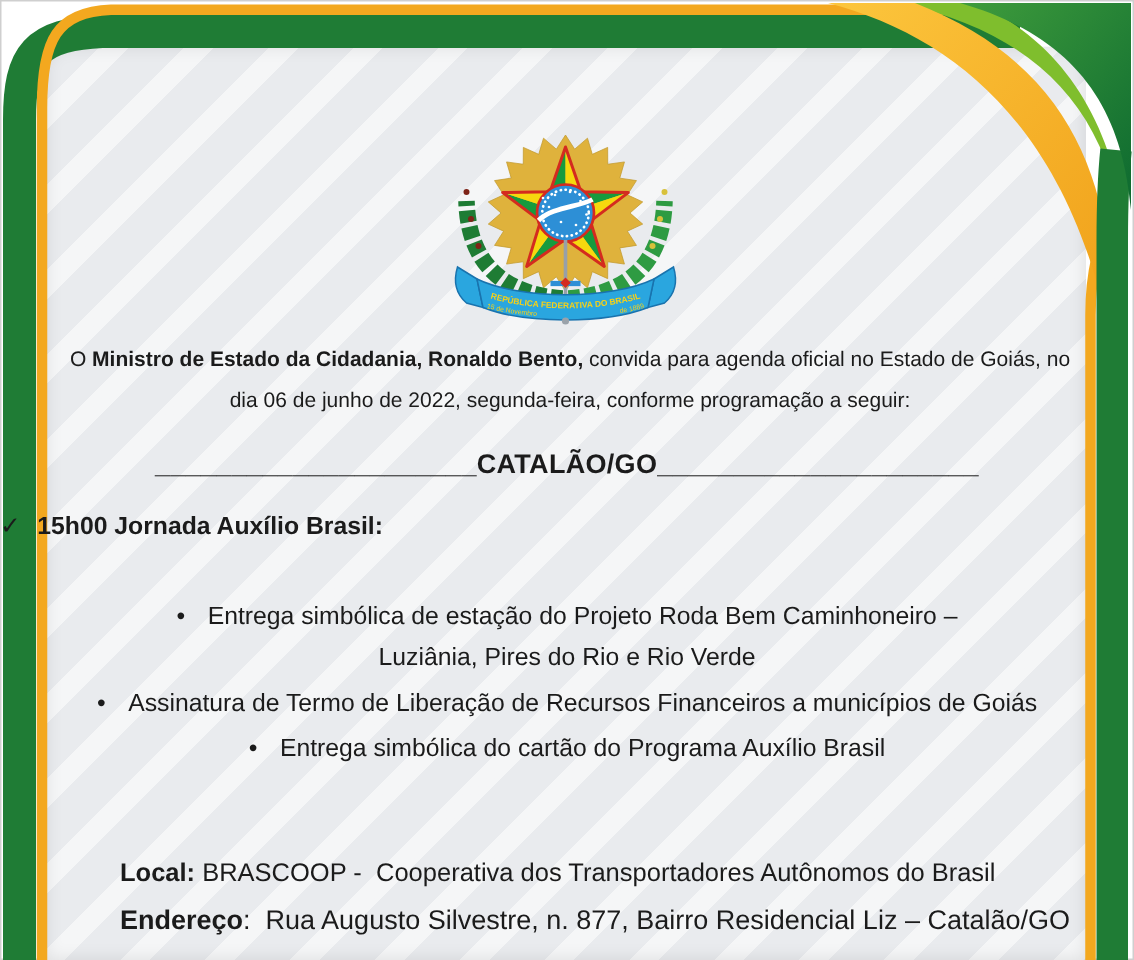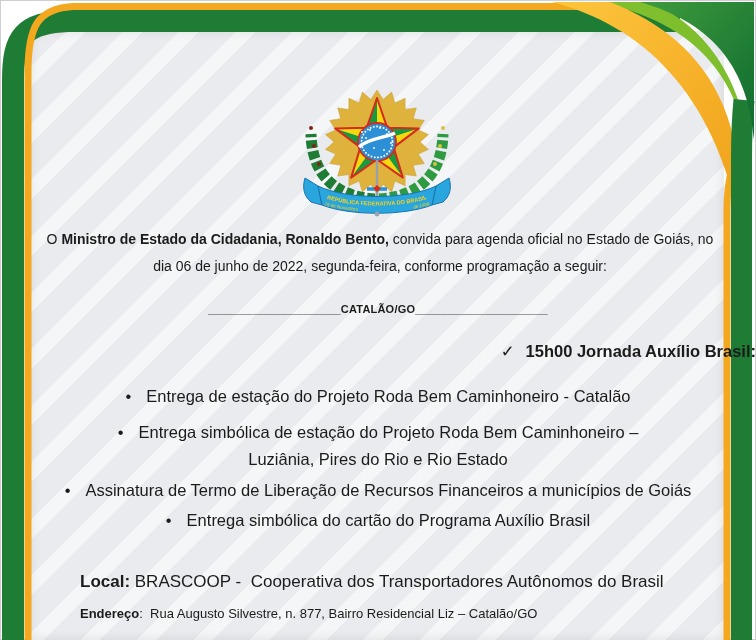--- a/index.html
+++ b/index.html
@@ -23,40 +23,40 @@
   .layer-text { position:absolute; inset:0; }
   .pre { white-space:pre-wrap; }
   b { font-weight:bold; }
 
   .intro {
     position:absolute; top:226px; left:40px; right:36px; margin:0;
     text-align:center; font-size:14px; line-height:27px;
   }
   .city {
     position:absolute; top:299px; left:0; right:0; text-align:center;
-    font-weight:bold; font-size:11px; line-height:21px; letter-spacing:.2px;
+    font-weight:bold; font-size:18px; line-height:21px; letter-spacing:.2px;
   }
   .agenda {
-    position:absolute; top:341px; left:0; right:0; text-align:right;
+    position:absolute; top:341px; left:0; right:0; text-align:left;
     font-weight:bold; font-size:16.5px; line-height:21px;
   }
   .agenda .check { font-weight:400; margin-right:11px; }
   .bullets {
     position:absolute; top:386px; left:30px; right:30px;
     text-align:center; font-size:16.5px;
   }
   .b-row { line-height:21px; }
   .b-row .marker { display:inline-block; margin-right:15px; }
   .b1 { margin-top:0; }
   .b2 { margin-top:15px; }
   .b-cont { margin-top:6px; line-height:21px; }
   .b3 { margin-top:9px; }
   .b4 { margin-top:10px; }
   .venue   { position:absolute; top:571px; left:80px; font-size:17px; line-height:21px; }
-  .address { position:absolute; top:603px; left:80px; font-size:13px; line-height:21px; }
+  .address { position:absolute; top:603px; left:80px; font-size:18px; line-height:21px; }
 </style>
 </head>
 <body>
 
 <div class="page">
 
   <div class="content-bg"></div>
 
   <svg class="frame" width="756" height="640" viewBox="0 0 756 640" xmlns="http://www.w3.org/2000/svg">
     <defs>
@@ -149,28 +149,25 @@
 
   <div class="layer-text">
 
     <p class="intro"><span class="pre">O </span><b class="pre">Ministro de Estado da Cidadania, Ronaldo Bento,</b><span class="pre"> convida para agenda oficial no Estado de Goiás, no dia 06 de junho de 2022, segunda-feira, conforme programação a seguir:</span></p>
 
     <div class="city"><span>_____________________</span><span>CATALÃO/GO</span><span>_____________________</span></div>
 
     <div class="agenda"><span class="check">✓</span><span>15h00 Jornada Auxílio Brasil:</span></div>
 
     <div class="bullets">
-      <div class="b-row b1">
-        <span class="marker">•</span><span class="pre">Entrega de estação do Projeto Roda Bem Caminhoneiro - Catalão</span>
-      </div>
       <div>
         <div class="b-row b2">
           <span class="marker">•</span><span class="pre">Entrega simbólica de estação do Projeto Roda Bem Caminhoneiro –</span>
         </div>
-        <div class="b-cont pre">Luziânia, Pires do Rio e Rio Estado</div>
+        <div class="b-cont pre">Luziânia, Pires do Rio e Rio Verde</div>
       </div>
       <div class="b-row b4">
         <span class="marker">•</span><span class="pre">Assinatura de Termo de Liberação de Recursos Financeiros a municípios de Goiás</span>
       </div>
       <div class="b-row b3">
         <span class="marker">•</span><span class="pre">Entrega simbólica do cartão do Programa Auxílio Brasil</span>
       </div>
     </div>
 
     <div class="venue"><b>Local:</b><span class="pre"> BRASCOOP -  Cooperativa dos Transportadores Autônomos do Brasil</span></div>

